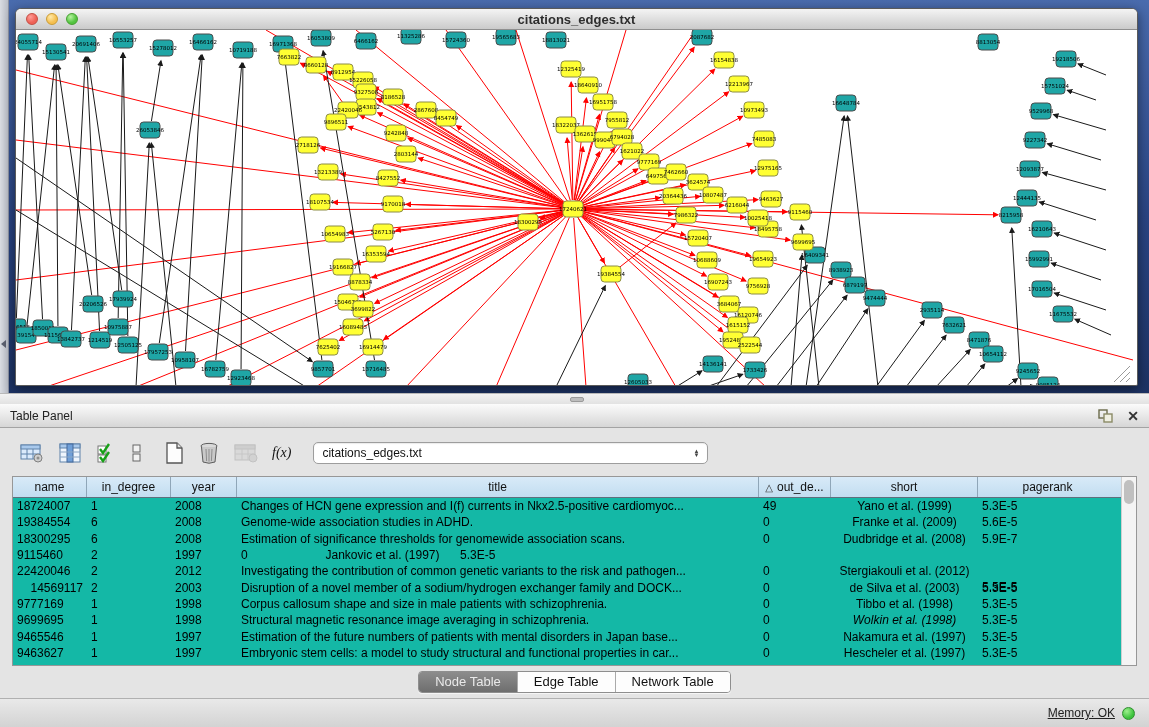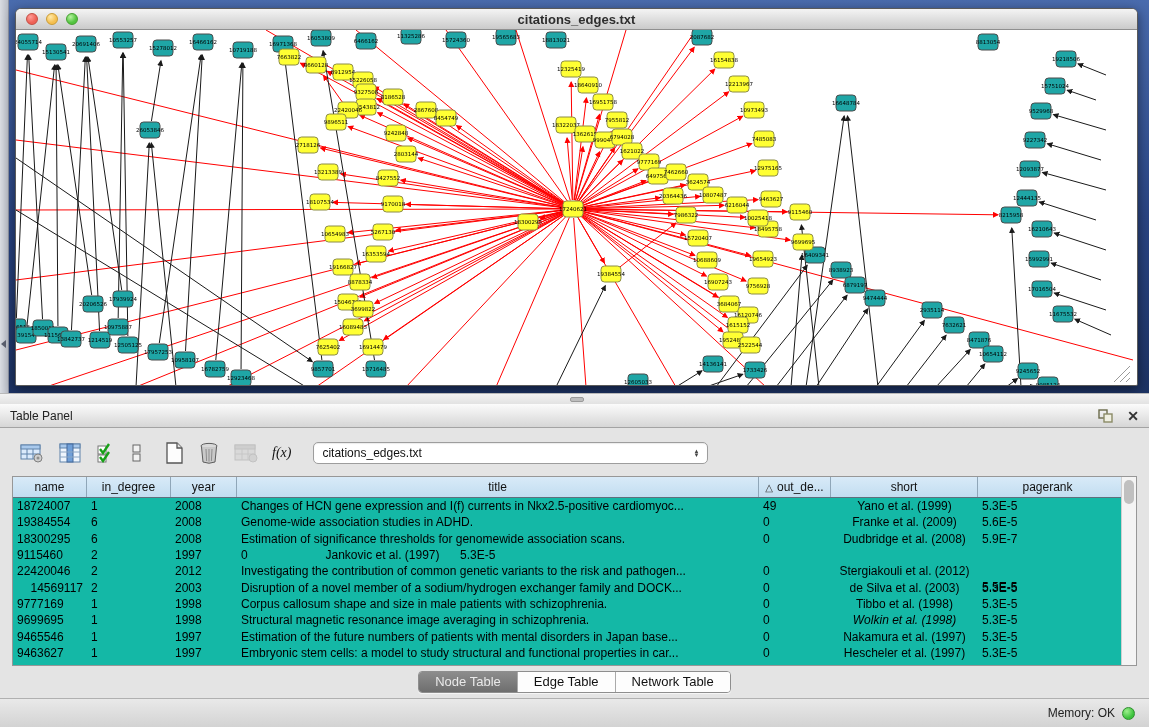--- a/index.html
+++ b/index.html
@@ -53,21 +53,21 @@
   .vscroll { position:absolute; right:0; top:0; width:15px; height:100%; background:#f4f4f4; border-left:1px solid #cfcfcf; }
   .vthumb { position:absolute; left:2px; top:3px; width:10px; height:24px; border-radius:6px; background:#c0c0c0; }
 
   .tabs-row { display:flex; justify-content:center; padding:5px 0 4px 0; }
   .seg { display:inline-flex; border:1px solid #8e8e8e; border-radius:4px; overflow:hidden; background:#fdfdfd; box-shadow:0 1px 1px rgba(255,255,255,.7); }
   .seg-tab { font-size:13px; padding:2px 16px 3px 16px; color:#111; background:#fdfdfd; border-right:1px solid #aaa; cursor:pointer; }
   .seg-tab:last-child { border-right:none; }
   .seg-tab.selected { background:linear-gradient(#8c8c8c,#6e6e6e); color:#e9e9e9; }
 
   .status-bar { height:29px; background:linear-gradient(#e9e9e9,#d3d3d3); border-top:1px solid #b0b0b0; display:flex; align-items:center; justify-content:flex-end; padding-right:14px; gap:7px; }
-  .status-text { font-size:12px; color:#222; }
+  .status-text { font-size:12px; color:#222;text-decoration:underline; }
   .status-dot { width:13px; height:13px; border-radius:50%; background:radial-gradient(circle at 35% 30%, #9ef08e, #3cc23c 65%); border:1px solid #2e8f2e; }
 </style>
 </head>
 <body>
 
 <div class="app">
 
   <div class="network-area">
     <div class="left-strip">
       <div class="collapse-arrow"></div>

